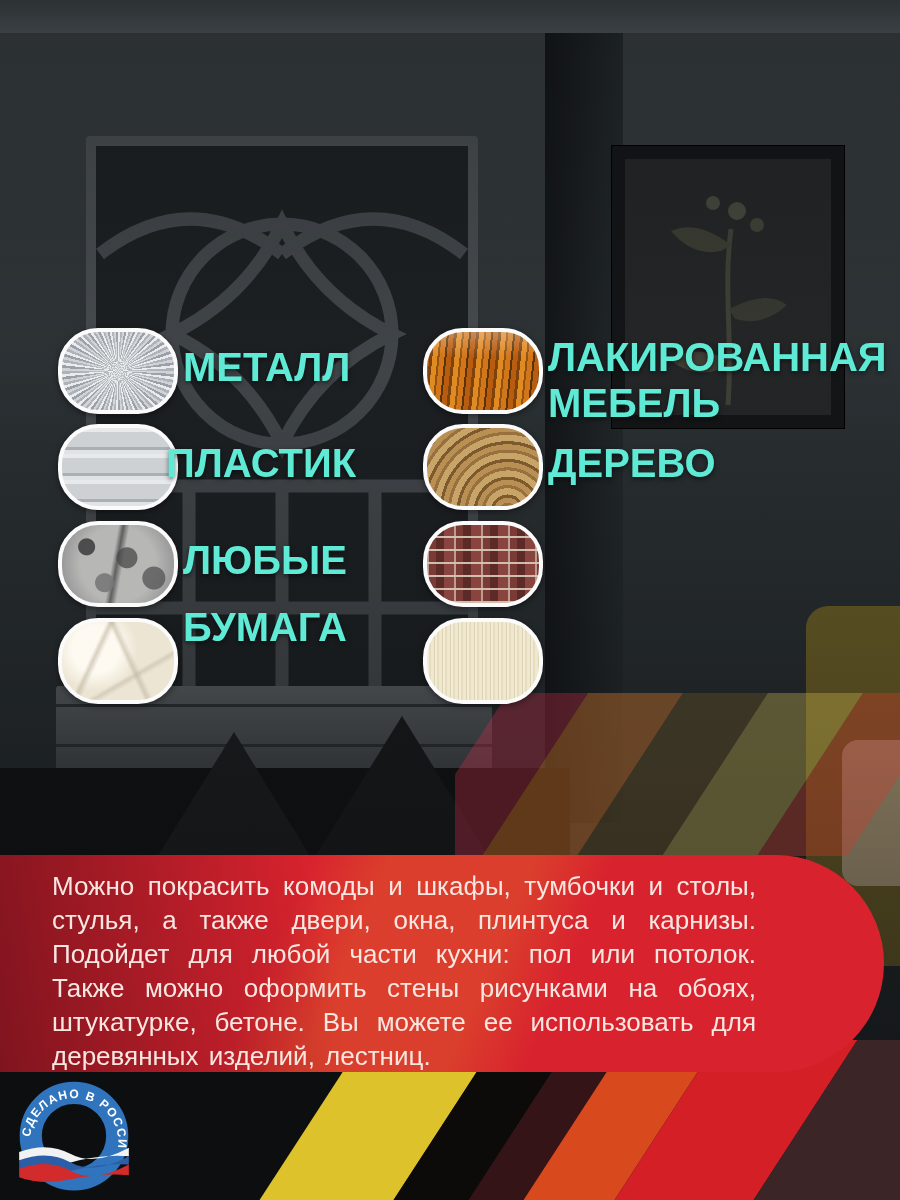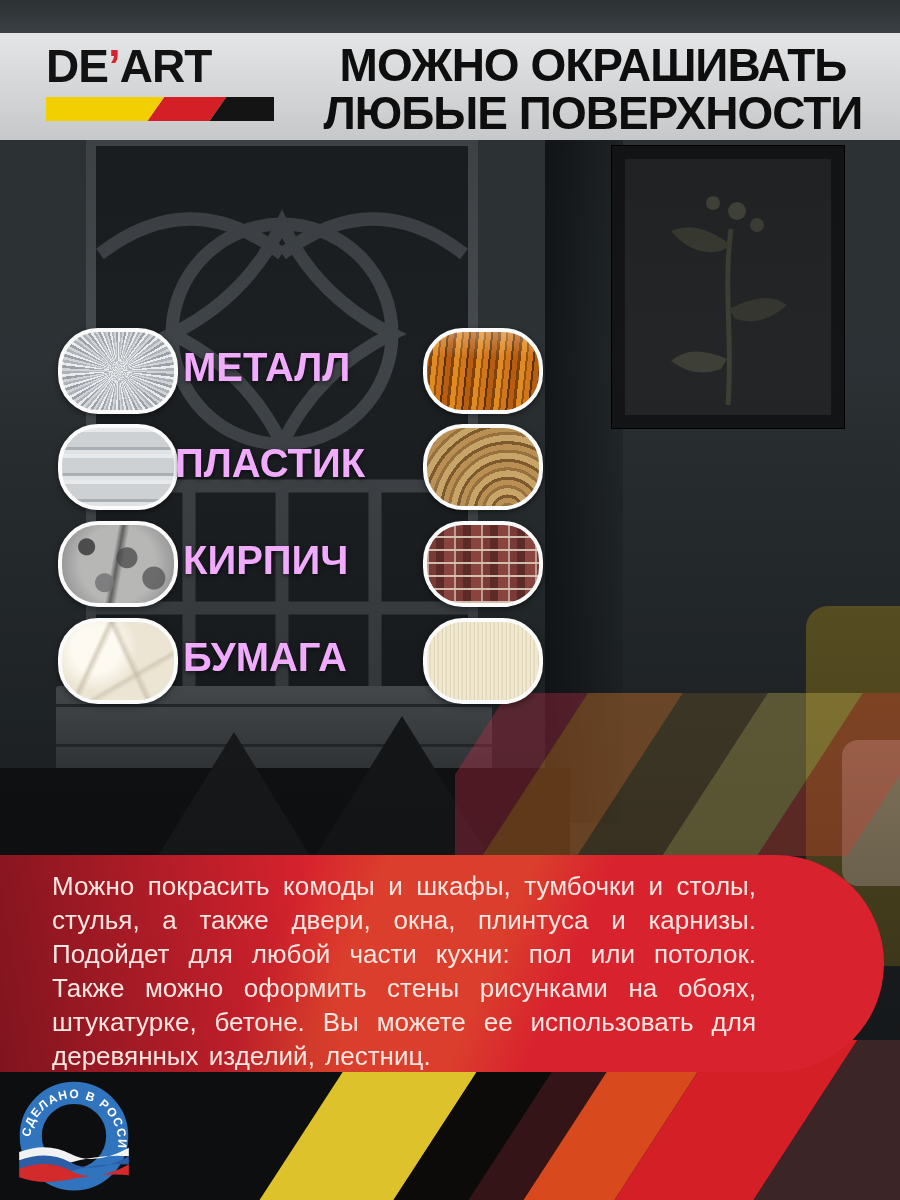--- a/index.html
+++ b/index.html
@@ -41,21 +41,21 @@
   .logo-stripe i{position:absolute;top:0;height:24px;transform:skewX(-35deg);display:block;}
   .seg-y{left:-14px;width:124px;background:#f2cf00;}
   .seg-r{left:110px;width:62px;background:#d41f26;}
   .seg-k{left:172px;width:110px;background:#141414;}
   .title{position:absolute;left:300px;top:9px;width:586px;text-align:center;
          font-weight:bold;font-size:46px;line-height:1.04;color:#0e0e0e;letter-spacing:-1px;}
 
   
   .swatch{position:absolute;width:112px;height:78px;border:4px solid #fbfbfb;
           border-radius:40px;z-index:3;box-shadow:0 2px 6px rgba(0,0,0,.45);}
-  .mat-label{position:absolute;z-index:3;color:#f0abfc;font-weight:bold;font-size:40px;
+  .mat-label{position:absolute;z-index:3;color:#5eead4;font-weight:bold;font-size:40px;
              line-height:46px;text-shadow:0 2px 5px rgba(0,0,0,.55);letter-spacing:0;}
 
   .tex-metal{background:
       radial-gradient(circle at 50% 50%,rgba(255,255,255,.30),transparent 62%),
       repeating-conic-gradient(from 0deg at 50% 50%,#e9ebee 0deg 3deg,#aeb3b9 3deg 6deg,
         #cfd3d8 6deg 9deg,#9aa0a6 9deg 12deg);}
   .tex-plastic{background:repeating-linear-gradient(180deg,#e7e9eb 0 4px,#ced1d4 4px 19px,
         #a9afb3 19px 22px,#e0e3e5 22px 26px);}
   .tex-concrete{background-color:#96969a;background-image:
       radial-gradient(circle at 22% 28%,rgba(58,58,60,.85) 0 8px,transparent 9px),
@@ -146,50 +146,38 @@
     </div>
     <div class="sofa-back"></div>
     <div class="pillow" style="left:142px;top:732px;width:184px;height:150px"></div>
     <div class="pillow" style="left:298px;top:716px;width:208px;height:168px;background:#191b1c"></div>
     <div class="armchair"></div>
     <div class="cushion"></div>
     <div class="shade"></div>
   </div>
 
   <div class="top-strip"></div>
-  <div class="header-band">
-    <div class="logo">
-      <div class="logo-text"><span>DE</span><span class="logo-apos">’</span><span>ART</span></div>
-      <div class="logo-stripe">
-        <i class="seg-y"></i>
-        <i class="seg-r"></i>
-        <i class="seg-k"></i>
-      </div>
-    </div>
-    <div class="title">
-      <div>МОЖНО ОКРАШИВАТЬ</div>
-      <div>ЛЮБЫЕ ПОВЕРХНОСТИ</div>
-    </div>
-  </div>
 
   <div class="swatch tex-metal" style="left:58px;top:328px"></div>
   <div class="mat-label" style="left:183px;top:344px;width:240px">МЕТАЛЛ</div>
 
   <div class="swatch tex-plastic" style="left:58px;top:424px"></div>
-  <div class="mat-label" style="left:175px;top:440px;width:240px">ПЛАСТИК</div>
+  <div class="mat-label" style="left:166px;top:440px;width:240px">ПЛАСТИК</div>
 
   <div class="swatch tex-concrete" style="left:58px;top:521px"></div>
-  <div class="mat-label" style="left:183px;top:537px;width:240px">КИРПИЧ</div>
+  <div class="mat-label" style="left:183px;top:537px;width:240px">ЛЮБЫЕ</div>
 
   <div class="swatch tex-paper" style="left:58px;top:618px"></div>
-  <div class="mat-label" style="left:183px;top:634px;width:240px">БУМАГА</div>
+  <div class="mat-label" style="left:183px;top:604px;width:240px">БУМАГА</div>
 
   <div class="swatch tex-lacquer" style="left:423px;top:328px"></div>
+  <div class="mat-label" style="left:548px;top:334px;width:340px">ЛАКИРОВАННАЯ МЕБЕЛЬ</div>
 
   <div class="swatch tex-wood" style="left:423px;top:424px"></div>
+  <div class="mat-label" style="left:548px;top:440px;width:340px">ДЕРЕВО</div>
 
   <div class="swatch tex-brick" style="left:423px;top:521px"></div>
 
   <div class="swatch tex-ldsp" style="left:423px;top:618px"></div>
 
   <div class="stripes-top">
     <i style="left:0;width:80px;background:rgba(205,45,75,.33)"></i>
     <i style="left:80px;width:95px;background:rgba(230,125,45,.38)"></i>
     <i style="left:175px;width:85px;background:rgba(125,95,40,.30)"></i>
     <i style="left:260px;width:95px;background:rgba(215,195,85,.33)"></i>

